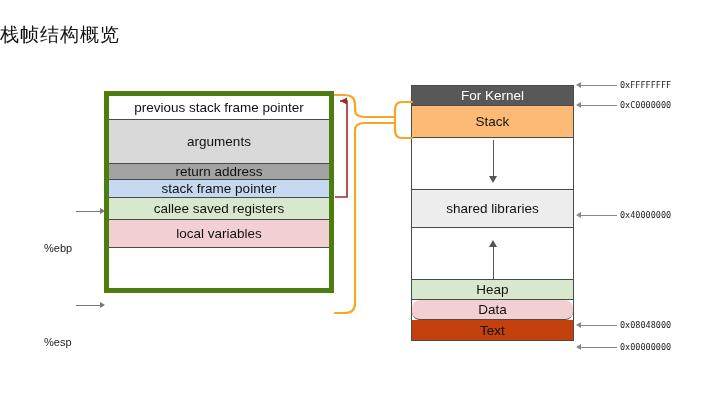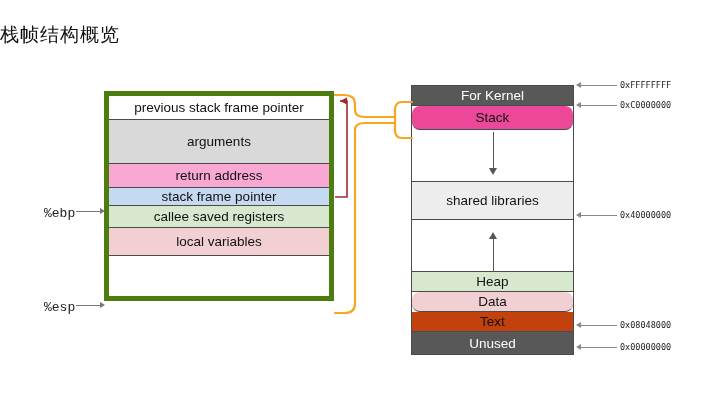--- a/index.html
+++ b/index.html
@@ -27,23 +27,24 @@
     border-bottom:1px solid #4a4a4a;
     display:flex;align-items:center;justify-content:center;
     font-size:13.5px;color:#111;
     background:#ffffff;
   }
   .frame-row:last-child{border-bottom:none;}
 
   
   .reg-label{
     position:absolute;
-    font-size:13px;
-    font-family:Liberation Mono, monospace;
+    font-size:11px;
+    font-family:Liberation Sans, sans-serif;
     color:#222;
+    margin-top:36px;
   }
   .reg-line{
     position:absolute;height:1px;background:#777;
   }
   .reg-arrow{
     position:absolute;width:0;height:0;
     border-top:3.5px solid transparent;
     border-bottom:3.5px solid transparent;
     border-left:5px solid #777;
   }
@@ -105,21 +106,21 @@
 
 <div id="page-title">栈帧结构概览</div>
 
 <div id="frame-table">
   <div class="frame-row" style="height:24px;background:#ffffff;">
     <span>previous stack frame pointer</span>
   </div>
   <div class="frame-row" style="height:44px;background:#d9d9d9;">
     <span>arguments</span>
   </div>
-  <div class="frame-row" style="height:24px;background:#f9a8d4;">
+  <div class="frame-row" style="height:16px;background:#a3a3a3;">
     <span>return address</span>
   </div>
   <div class="frame-row" style="height:18px;background:#c5d9f1;">
     <span>stack frame pointer</span>
   </div>
   <div class="frame-row" style="height:22px;background:#d8e8cf;">
     <span>callee saved registers</span>
   </div>
   <div class="frame-row" style="height:28px;background:#f2cfd3;">
     <span>local variables</span>
@@ -134,21 +135,21 @@
 <div class="reg-arrow" style="left:100px;top:208px;"></div>
 
 <span class="reg-label" style="left:44px;top:300px;">%esp</span>
 <div class="reg-line" style="left:76px;top:305px;width:24px;"></div>
 <div class="reg-arrow" style="left:100px;top:302px;"></div>
 
 <div id="mem-map">
   <div class="mem-band" style="height:20px;background:#585858;color:#ffffff;">
     <span>For Kernel</span>
   </div>
-  <div class="mem-band" style="height:24px;background:#ec4899;border-radius:8px;">
+  <div class="mem-band" style="height:32px;background:#fdba74;">
     <span>Stack</span>
   </div>
   <div class="mem-band" style="height:52px;background:#ffffff;">
     <div class="grow-stem" style="left:50%;top:2px;height:38px;"></div>
     <div class="grow-head down" style="left:calc(50% - 3.5px);top:38px;"></div>
   </div>
   <div class="mem-band" style="height:38px;background:#ededed;">
     <span>shared libraries</span>
   </div>
   <div class="mem-band" style="height:52px;background:#ffffff;">
@@ -157,23 +158,20 @@
   </div>
   <div class="mem-band" style="height:20px;background:#d8e8cf;">
     <span>Heap</span>
   </div>
   <div class="mem-band" style="height:20px;background:#f2cfd3;border-radius:8px;">
     <span>Data</span>
   </div>
   <div class="mem-band" style="height:20px;background:#c2410c;">
     <span>Text</span>
   </div>
-  <div class="mem-band" style="height:22px;background:#585858;color:#ffffff;">
-    <span>Unused</span>
-  </div>
 </div>
 
 <div class="addr-arrow" style="left:576px;top:82px;"></div>
 <div class="addr-line" style="left:581px;top:85px;width:36px;"></div>
 <span class="addr-text" style="left:620px;top:80px;">0xFFFFFFFF</span>
 
 <div class="addr-arrow" style="left:576px;top:102px;"></div>
 <div class="addr-line" style="left:581px;top:105px;width:36px;"></div>
 <span class="addr-text" style="left:620px;top:100px;">0xC0000000</span>
 

